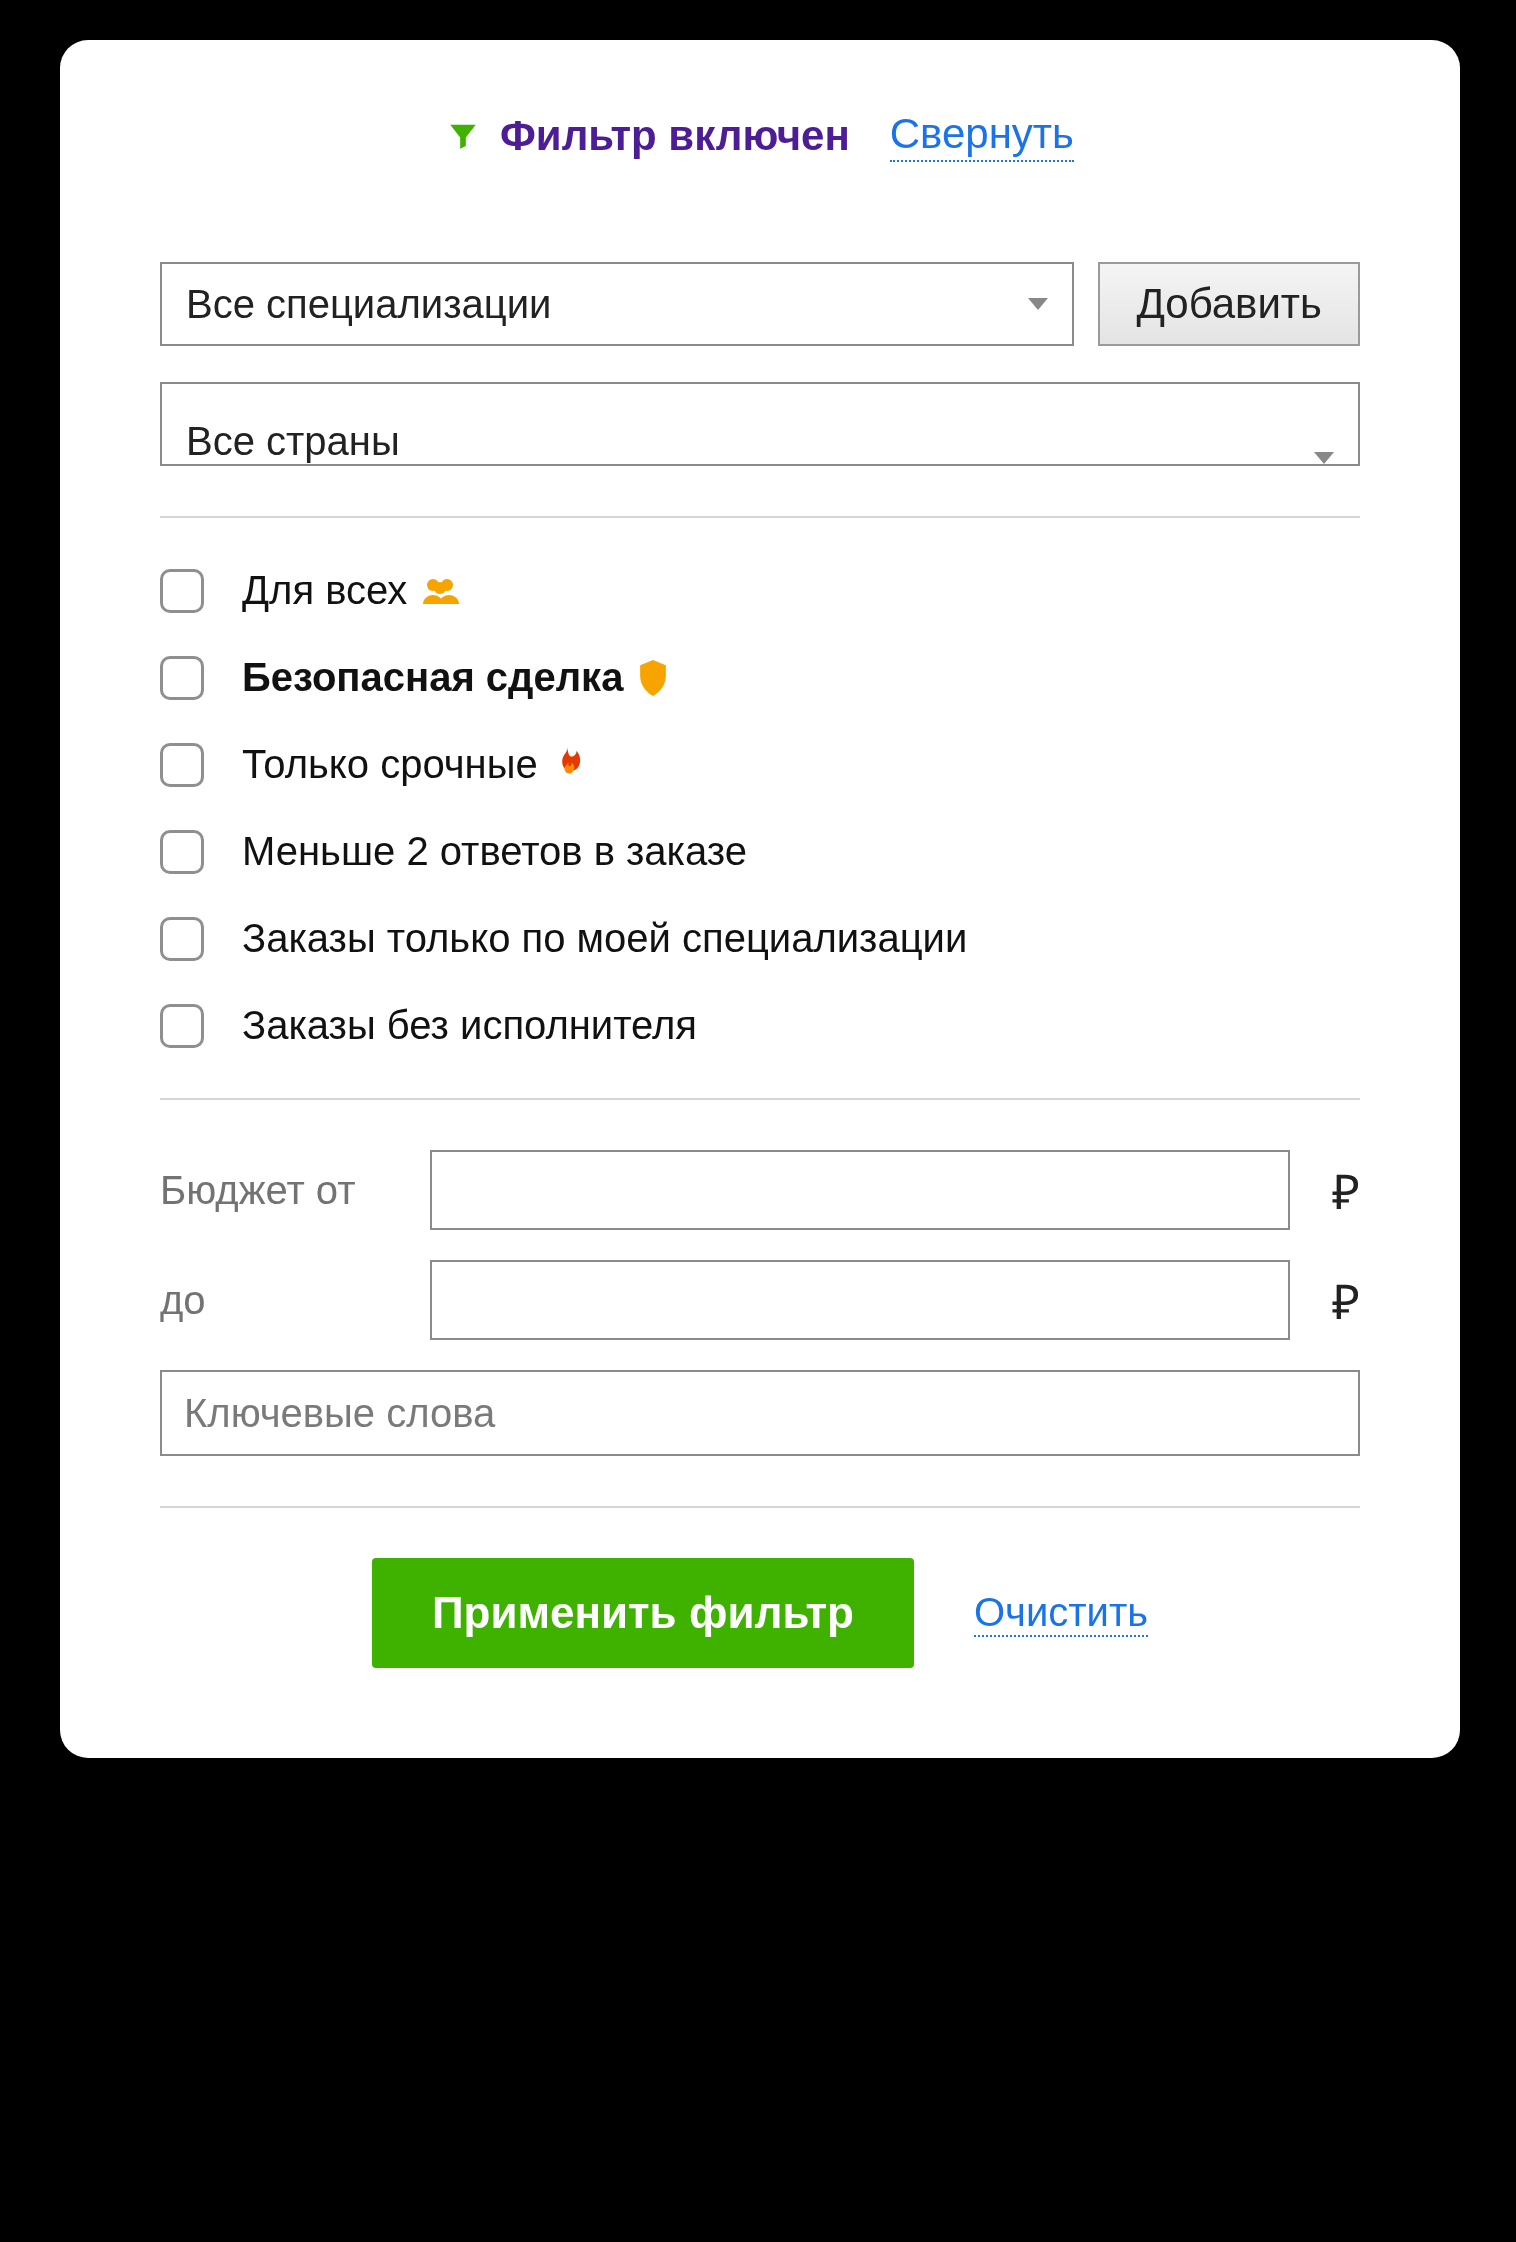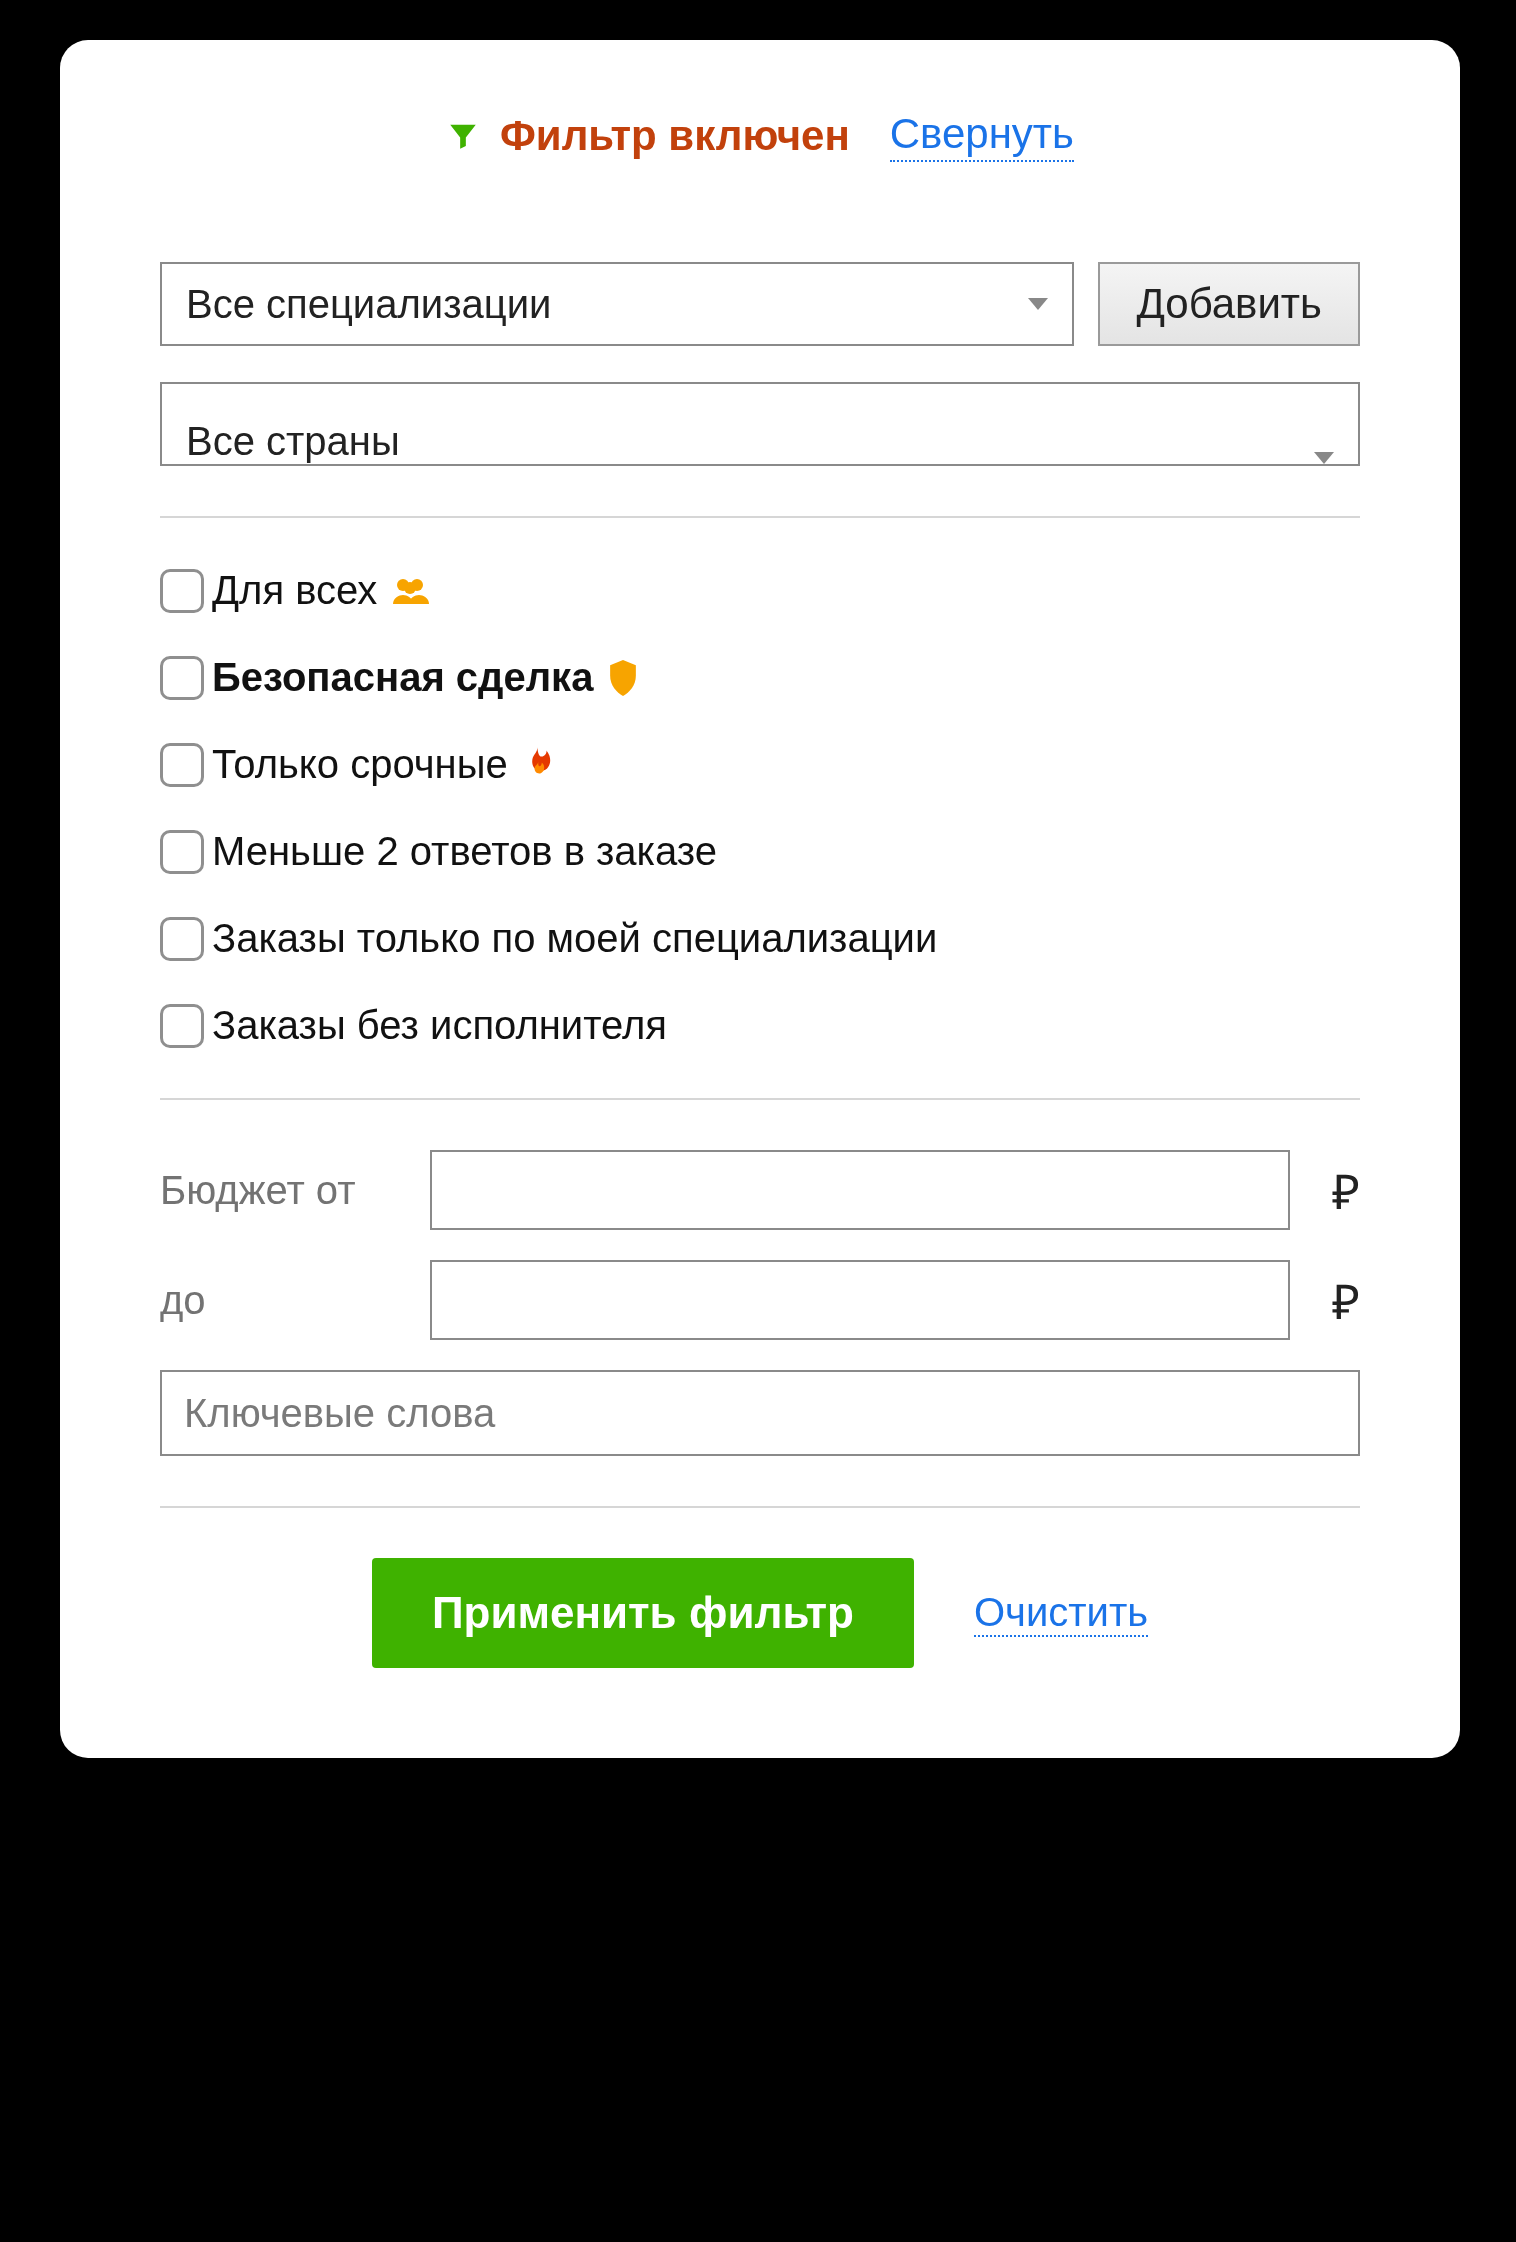--- a/index.html
+++ b/index.html
@@ -23,21 +23,21 @@
     display: flex;
     justify-content: center;
     align-items: center;
     gap: 40px;
     margin-bottom: 100px;
   }
   .filter-title {
     display: flex;
     align-items: center;
     gap: 20px;
-    color: #c2410c;
+    color: #4c1d95;
     font-weight: bold;
     font-size: 42px;
   }
   .funnel-icon {
     width: 34px;
     height: 34px;
   }
   .collapse-link {
     color: #1a73e8;
     font-size: 42px;
@@ -96,21 +96,21 @@
   .divider {
     height: 2px;
     background: #d6d6d6;
     margin: 50px 0;
   }
 
   .cb-list { display: flex; flex-direction: column; gap: 42px; }
   .cb-row {
     display: flex;
     align-items: center;
-    gap: 8px;
+    gap: 38px;
     font-size: 40px;
     color: #111;
     cursor: pointer;
   }
   .cb-box {
     width: 44px;
     height: 44px;
     border: 3px solid #8f8f8f;
     border-radius: 10px;
     background: #fff;

